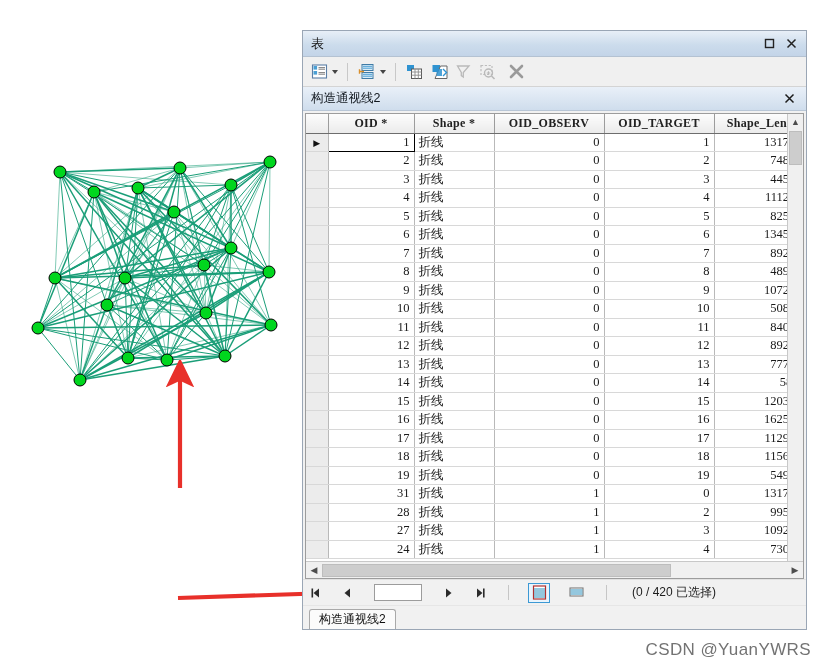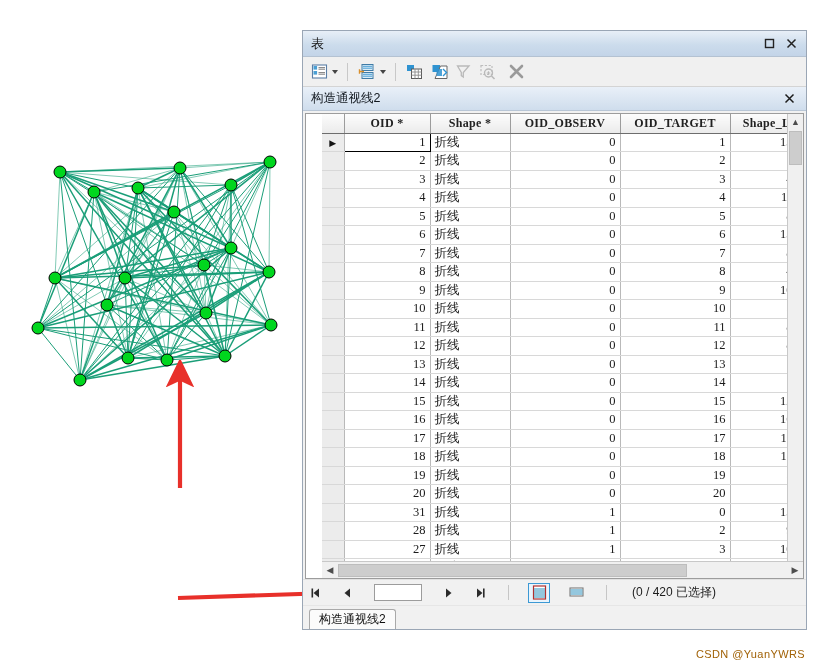--- a/index.html
+++ b/index.html
@@ -57,21 +57,21 @@
     background: linear-gradient(to bottom,#e9f0f8,#cfdded);
     border-bottom: 1px solid #b8c6d6;
     display: flex; align-items: center; padding: 0 6px 0 8px;
   }
   #layer-tab-bar .lt-text { font-size: 12.5px; color: #10161d; flex: 1 1 auto; }
 
   
   #grid-wrap {
     flex: 1 1 auto; position: relative; background: #fff;
     margin: 2px 2px 0 2px; border: 1px solid #9c9c9c;
-    display: flex; flex-direction: column; overflow: hidden; padding-left: 16px;
+    display: flex; flex-direction: column; overflow: hidden;
   }
   #grid-scroll { flex: 1 1 auto; display: flex; overflow: hidden; }
   #grid-main { flex: 1 1 auto; overflow: hidden; }
   table.grid { border-collapse: collapse; table-layout: fixed; width: 100%; font-size: 12px; }
   table.grid th {
     height: 19px;
     background: linear-gradient(to bottom,#fcfcfc,#ebebeb);
     border-right: 1px solid #9c9c9c;
     border-bottom: 1px solid #6d6d6d;
     font-family: "Liberation Serif", serif;
@@ -131,22 +131,22 @@
     border-top: 1px solid #e6e6e6;
   }
   .btab {
     height: 20px; padding: 0 9px; background: #fbfbfb;
     border: 1px solid #a9a9a9; border-bottom: none;
     border-radius: 3px 3px 0 0;
     font-size: 12px; color: #101010; display: flex; align-items: center;
   }
 
   #watermark {
-    position: absolute; right: 20px; bottom: 8px;
-    font-size: 11px; color: #a16207; letter-spacing: .4px;
+    position: absolute; right: 14px; bottom: 8px;
+    font-size: 17px; color: #737373; letter-spacing: .4px;
   }
 </style>
 </head>
 <body>
 
 <div id="root">
 
   <div id="graph-panel">
     <svg id="graph-svg" width="262" height="250">
       <g id="edges" stroke="#1a9e78" fill="none">
@@ -592,28 +592,20 @@
                 <tr>
                   <td class="c-sel"></td>
                   <td class="num c-oid">19</td>
                   <td>折线</td>
                   <td class="num">0</td>
                   <td class="num">19</td>
                   <td class="num">549. 0</td>
                 </tr>
                 <tr>
                   <td class="c-sel"></td>
-                  <td class="num c-oid">20</td>
-                  <td>折线</td>
-                  <td class="num">0</td>
-                  <td class="num">20</td>
-                  <td class="num"></td>
-                </tr>
-                <tr>
-                  <td class="c-sel"></td>
                   <td class="num c-oid">31</td>
                   <td>折线</td>
                   <td class="num">1</td>
                   <td class="num">0</td>
                   <td class="num">1317. 3</td>
                 </tr>
                 <tr>
                   <td class="c-sel"></td>
                   <td class="num c-oid">28</td>
                   <td>折线</td>

